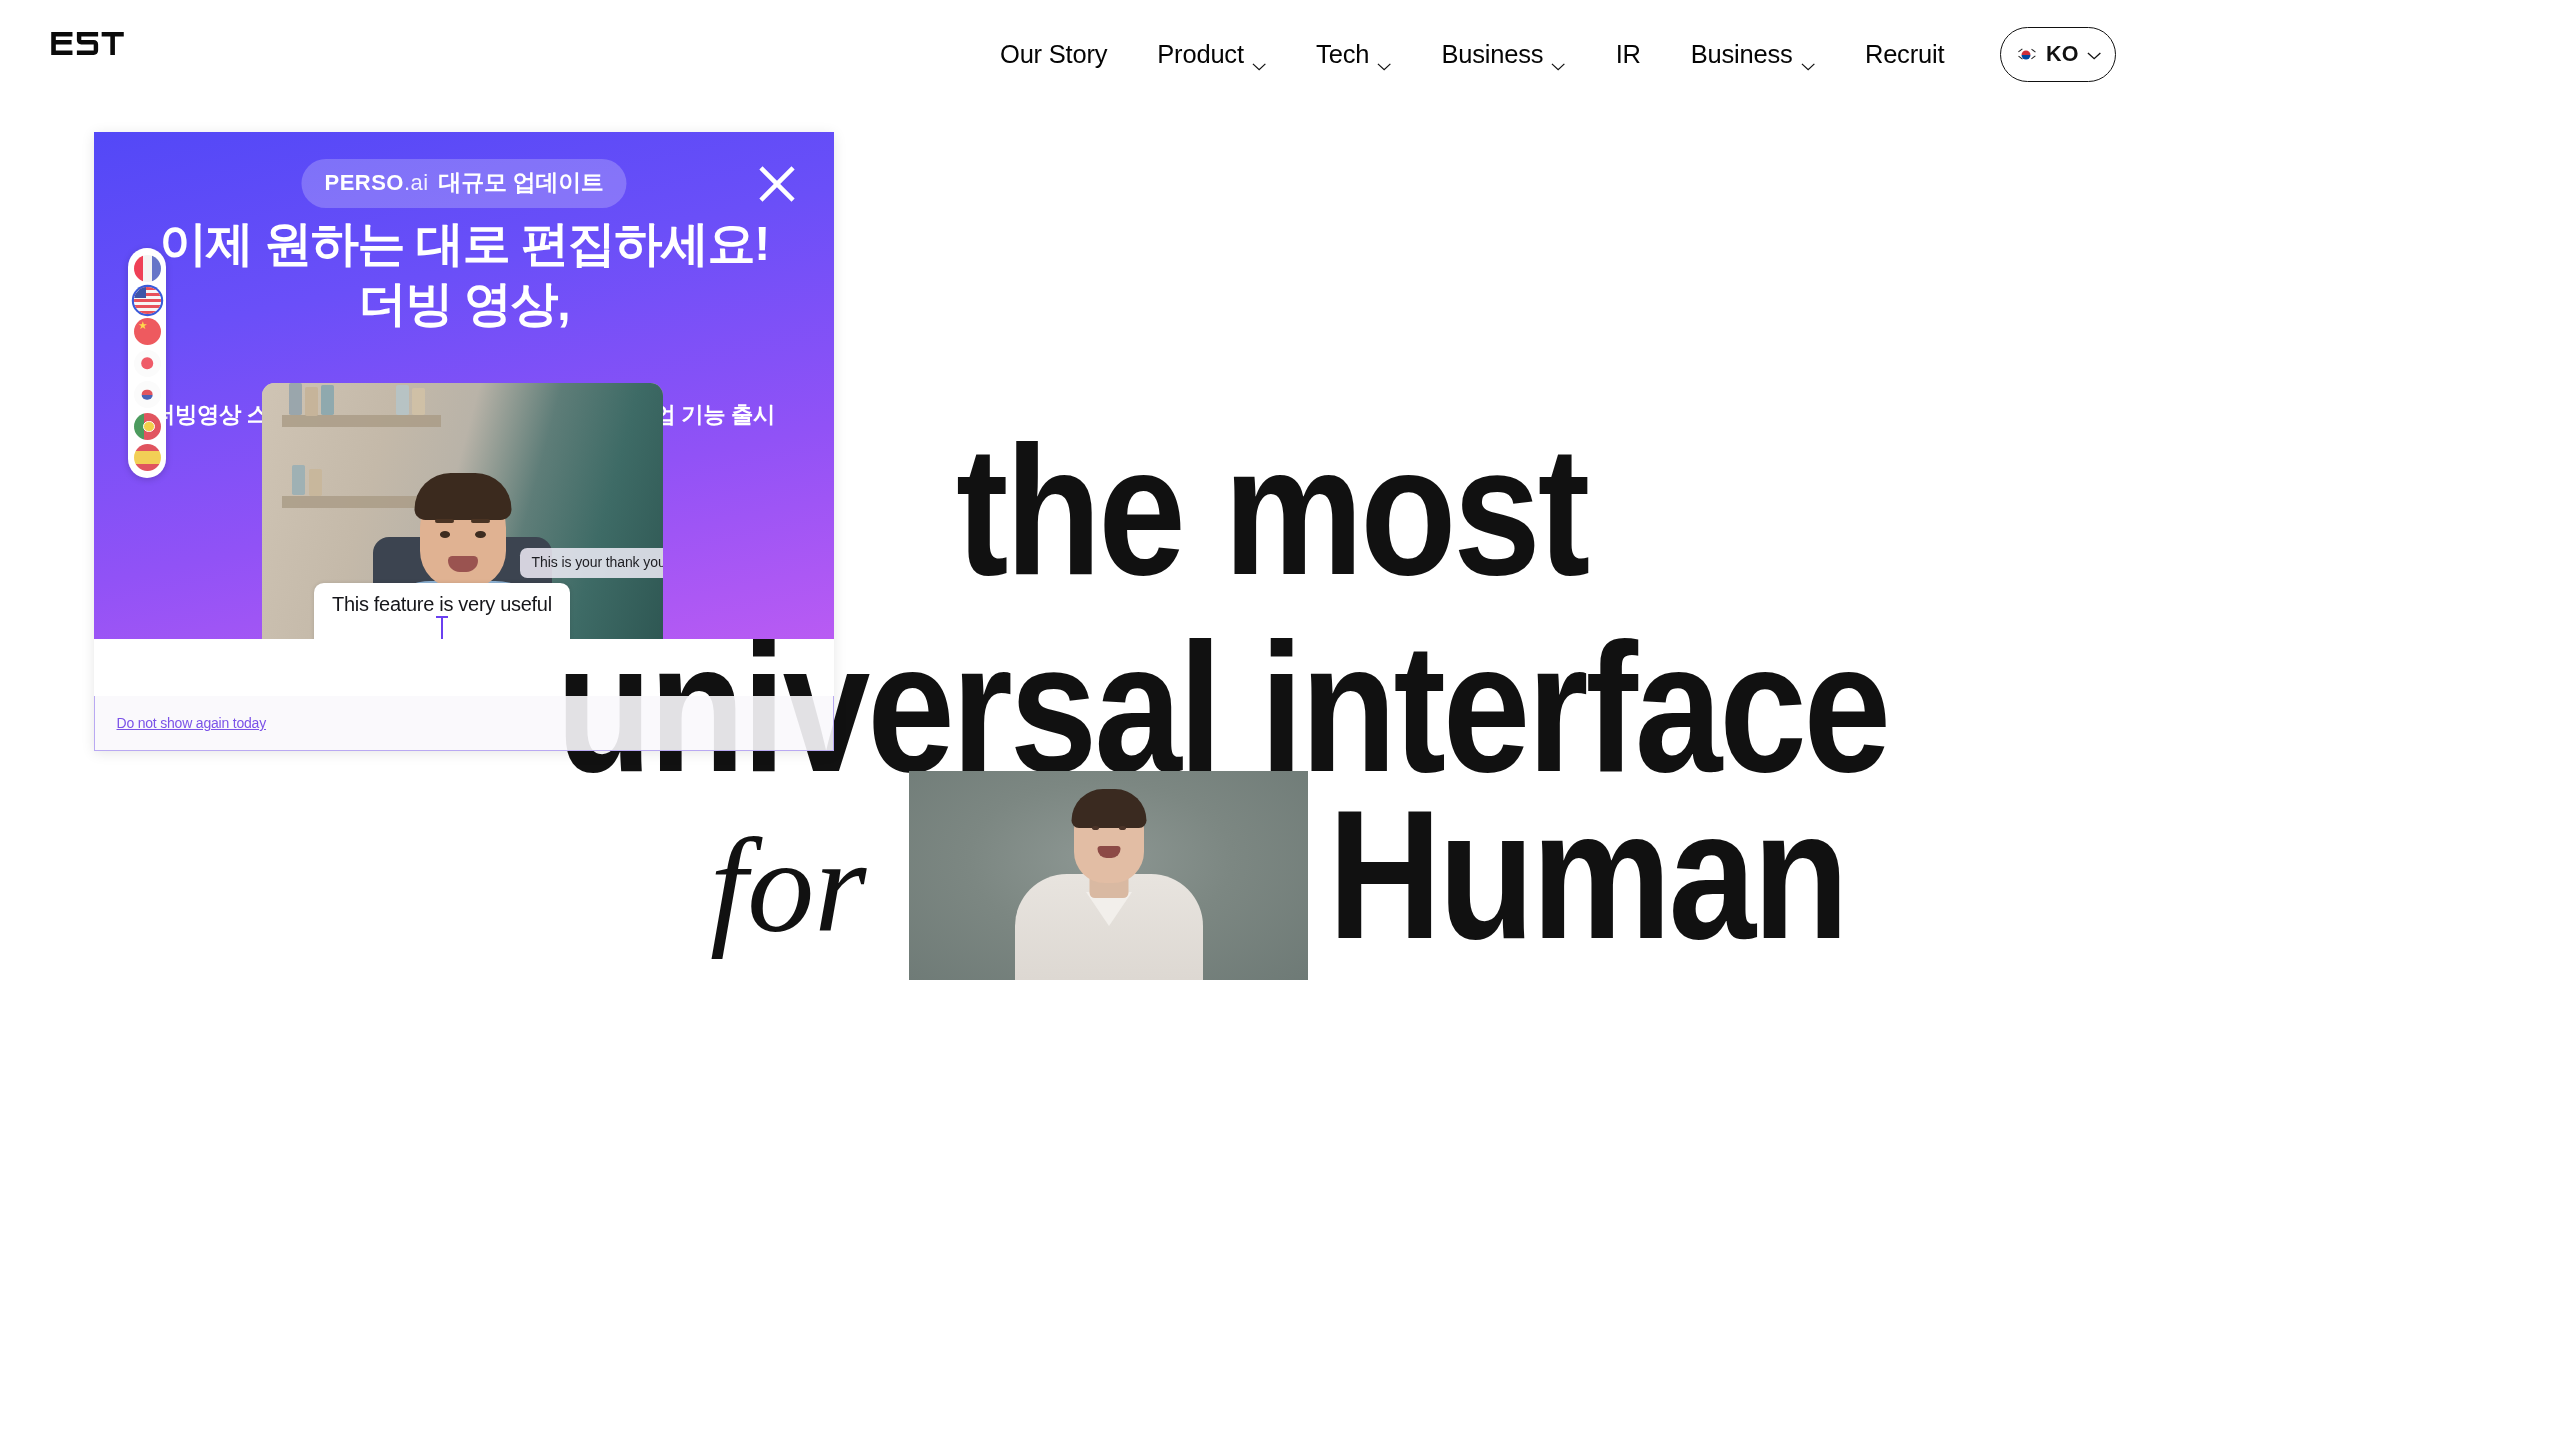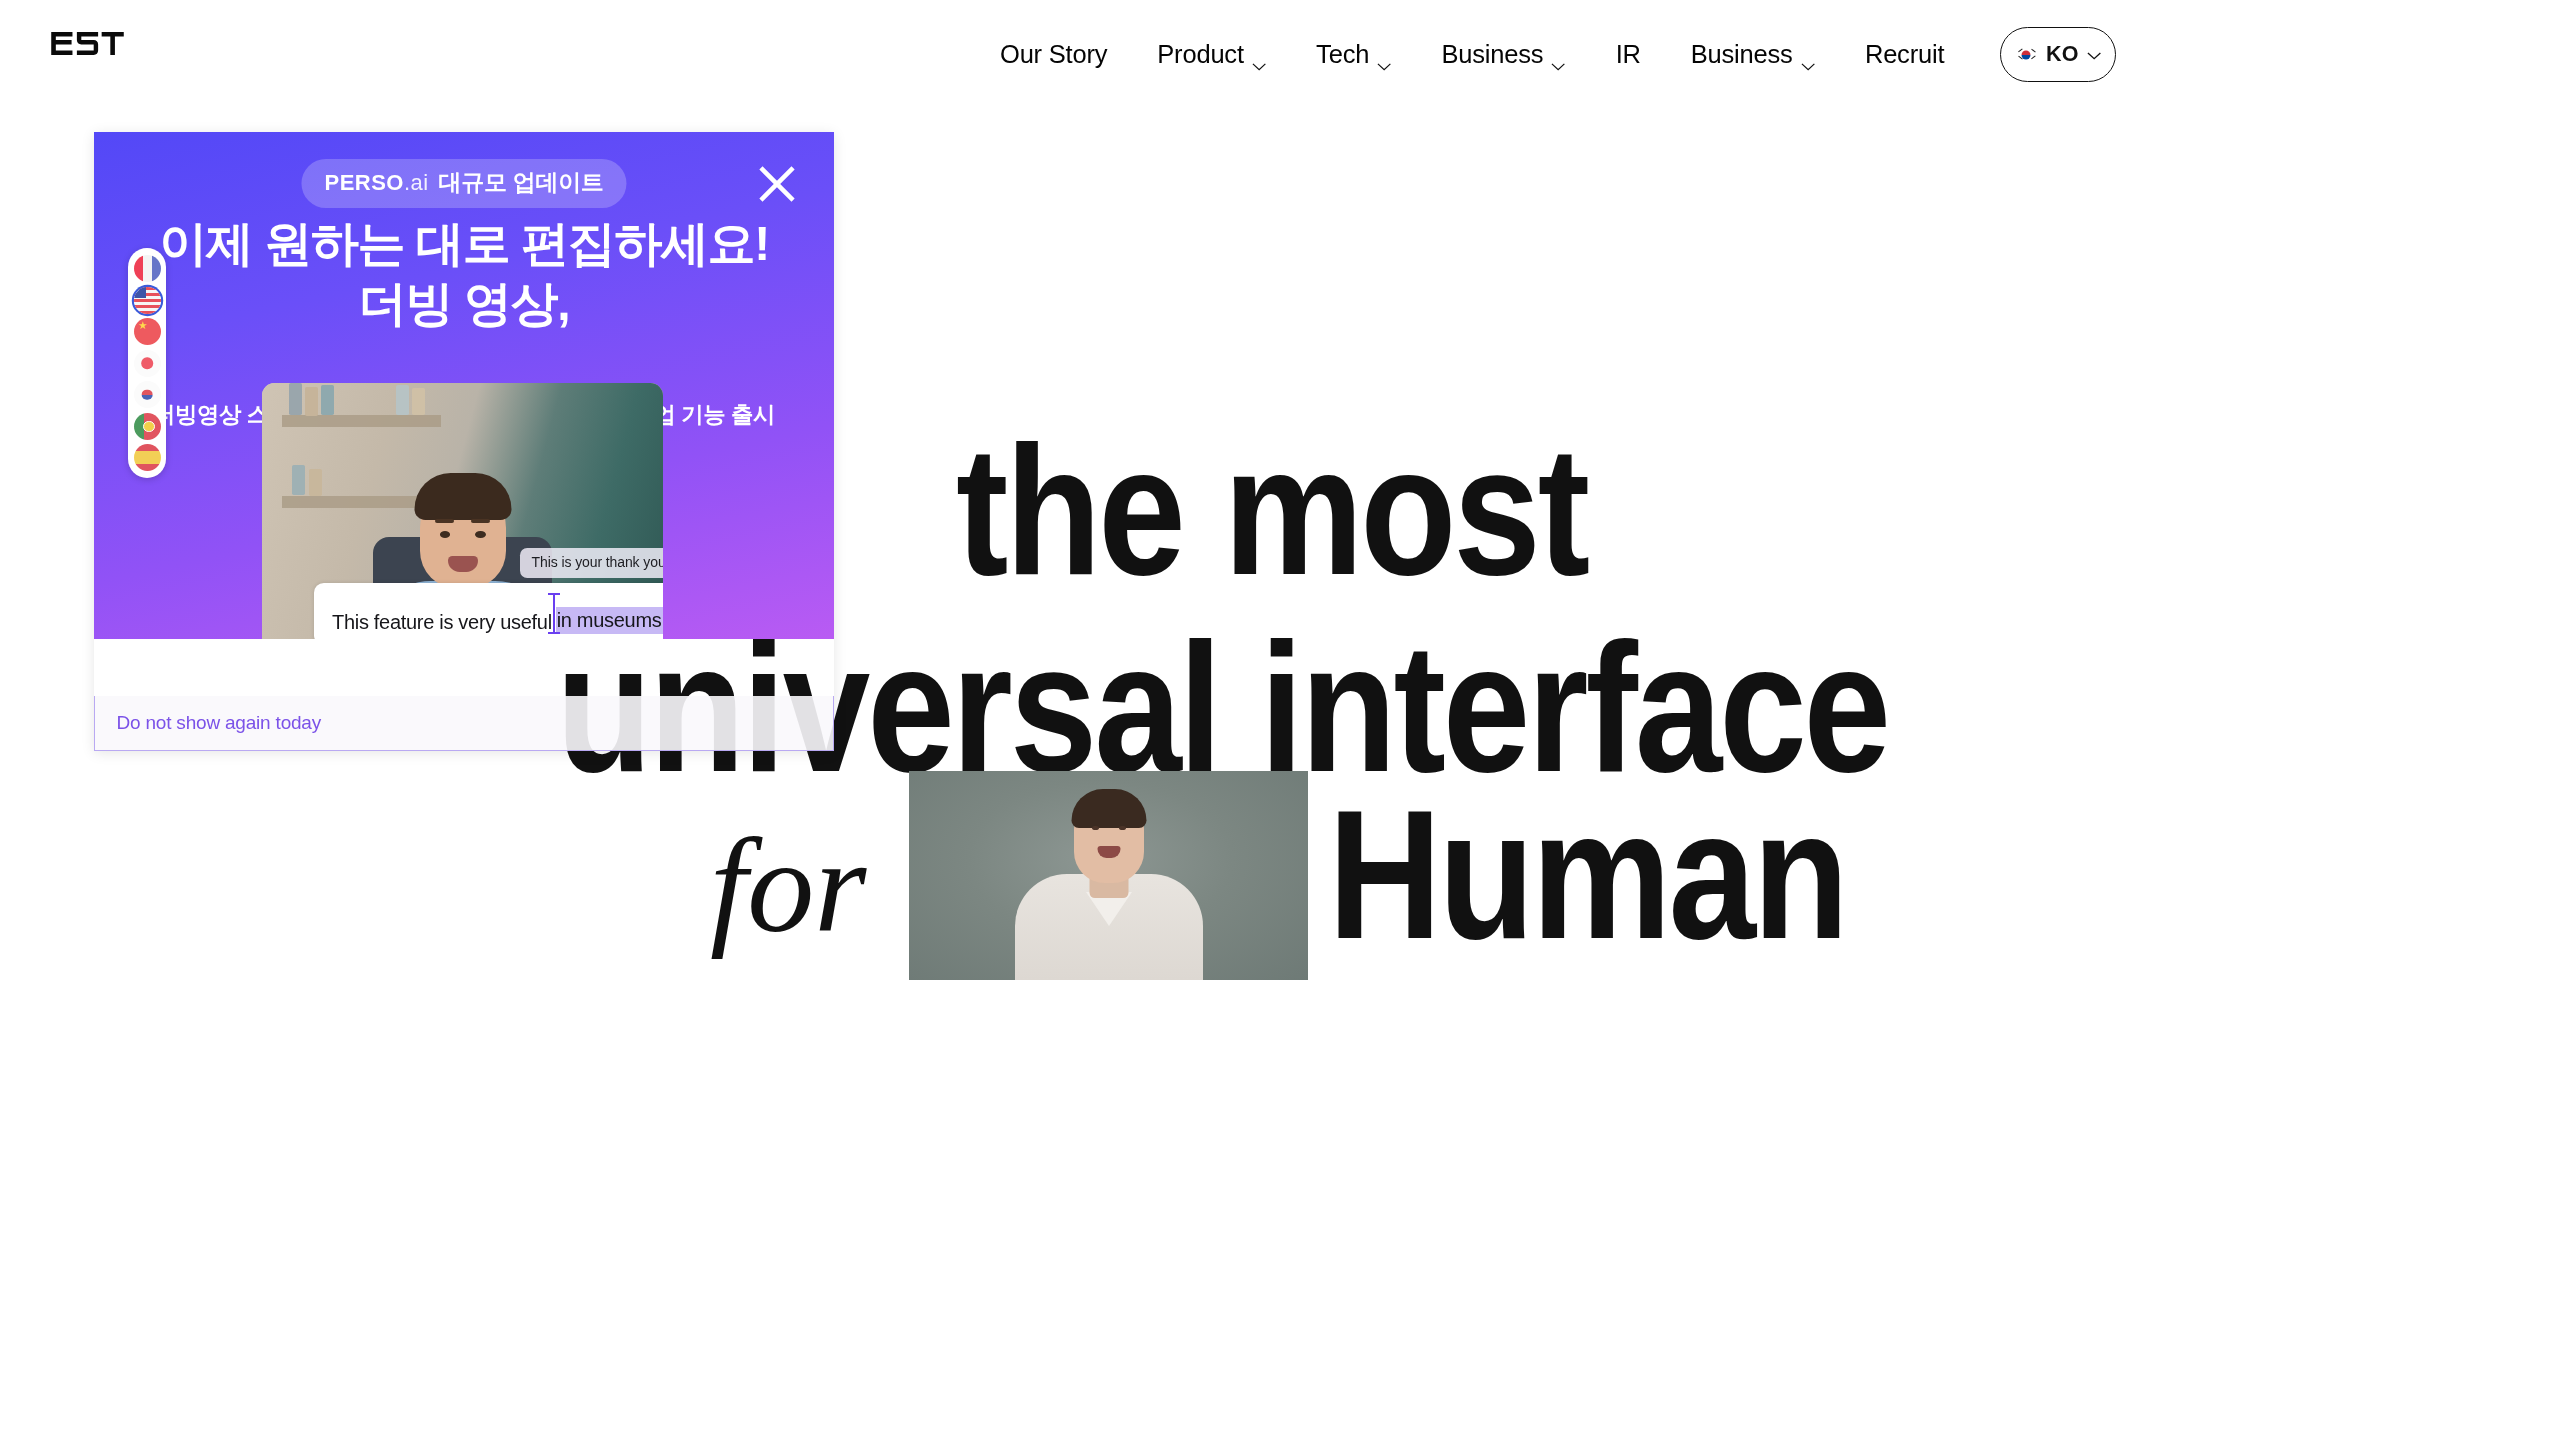--- a/index.html
+++ b/index.html
@@ -535,24 +535,25 @@
   }
 
   .subtitle-box {
     position: absolute;
     left: 52px;
     top: 200px;
     background: #ffffff;
     border-radius: 9.8px;
     padding: 9.8px 18px 11.6px;
     display: flex;
-    align-items: flex-end;
+    align-items: center;
     white-space: nowrap;
     z-index: 8;
     box-shadow: 0 0.9px 4.5px rgba(0,0,0,.12);
+    flex-direction: column;
   }
   .sub-text {
     font-size: 20px;
     color: #16161a;
     letter-spacing: -0.3px;
   }
   .caret {
     display: inline-block;
     width: 2.2px;
     height: 41px;
@@ -585,24 +586,25 @@
     width: 740px;
     height: 55px;
     background: rgba(250,248,252,0.90);
     border: 1.3px solid #b9a9f2;
     border-top: none;
     display: flex;
     align-items: center;
     padding-left: 21.5px;
   }
   .footer-link {
-    font-size: 19px;
+    font-size: 14px;
     color: #7b52e8;
     letter-spacing: -0.2px;
     cursor: pointer;
+    text-decoration: underline;
   }
 </style>
 </head>
 <body>
 
 <div class="page">
 
   <header class="header">
 
     <a class="logo" aria-label="EST">

